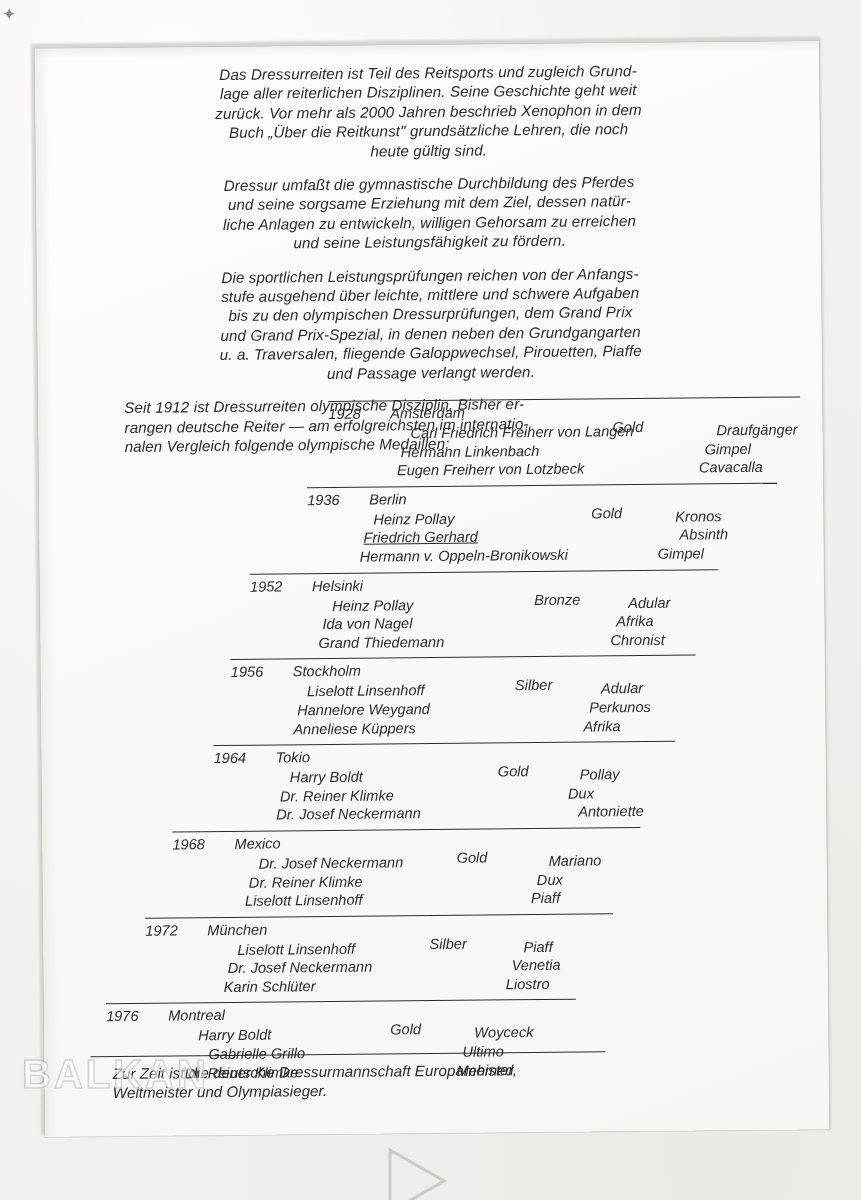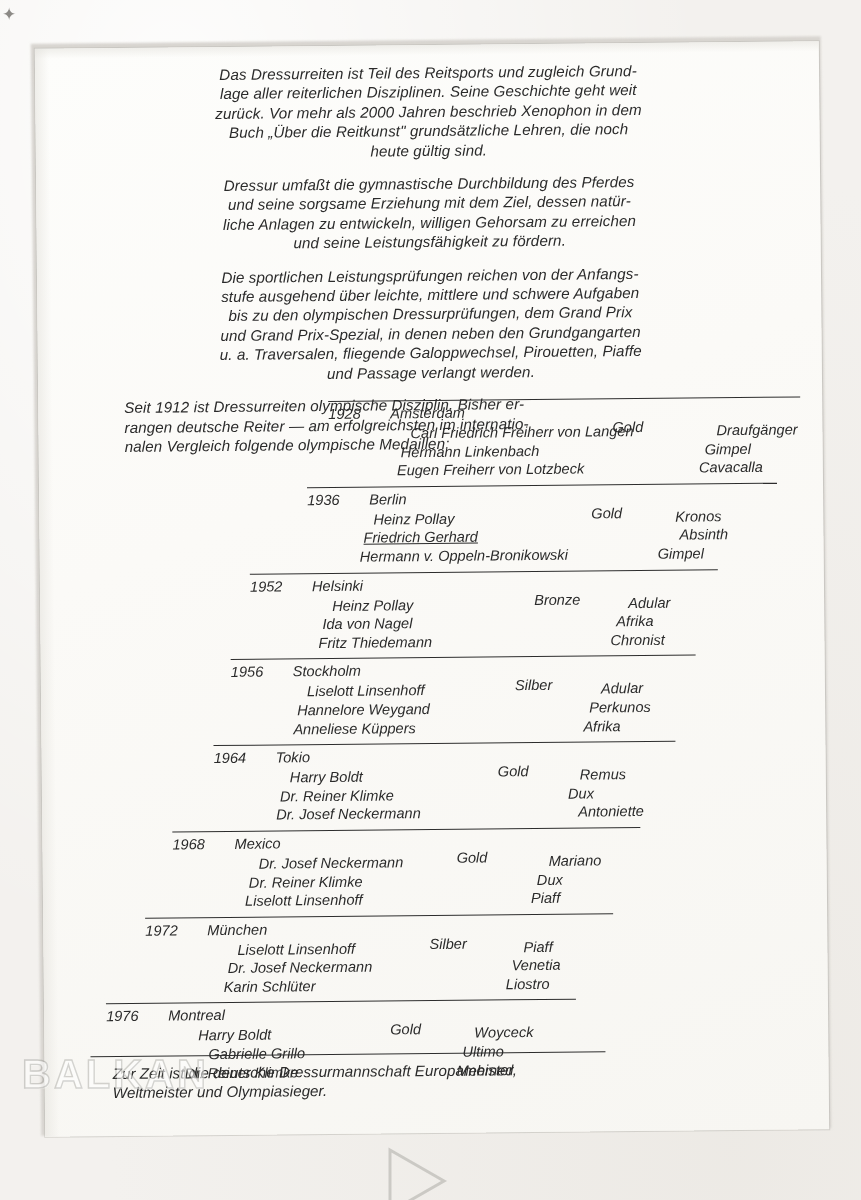--- a/index.html
+++ b/index.html
@@ -303,21 +303,21 @@
           <div class="rider-rows">
             <div class="rider-row">
               <span class="rider-name" style="left: 82px;">Heinz Pollay</span>
               <span class="horse-name" style="left: 378px;">Adular</span>
             </div>
             <div class="rider-row">
               <span class="rider-name" style="left: 72px;">Ida von Nagel</span>
               <span class="horse-name" style="left: 366px;">Afrika</span>
             </div>
             <div class="rider-row">
-              <span class="rider-name" style="left: 68px;">Fritz Thiedemann</span>
+              <span class="rider-name" style="left: 68px;">Grand Thiedemann</span>
               <span class="horse-name" style="left: 360px;">Chronist</span>
             </div>
           </div>
         </div>
         <div class="medal-entry" style="margin-left: 190px; width: 465px;">
           <div class="entry-rule"></div>
           <div class="entry-head">
             <span class="entry-year">1956</span>
             <span class="entry-city">Stockholm</span>
             <span class="entry-medal">Silber</span>
@@ -340,21 +340,21 @@
         <div class="medal-entry" style="margin-left: 172px; width: 462px;">
           <div class="entry-rule"></div>
           <div class="entry-head">
             <span class="entry-year">1964</span>
             <span class="entry-city">Tokio</span>
             <span class="entry-medal">Gold</span>
           </div>
           <div class="rider-rows">
             <div class="rider-row">
               <span class="rider-name" style="left: 76px;">Harry Boldt</span>
-              <span class="horse-name" style="left: 366px;">Remus</span>
+              <span class="horse-name" style="left: 366px;">Pollay</span>
             </div>
             <div class="rider-row">
               <span class="rider-name" style="left: 66px;">Dr. Reiner Klimke</span>
               <span class="horse-name" style="left: 354px;">Dux</span>
             </div>
             <div class="rider-row">
               <span class="rider-name" style="left: 62px;">Dr. Josef Neckermann</span>
               <span class="horse-name" style="left: 364px;">Antoniette</span>
             </div>
           </div>

